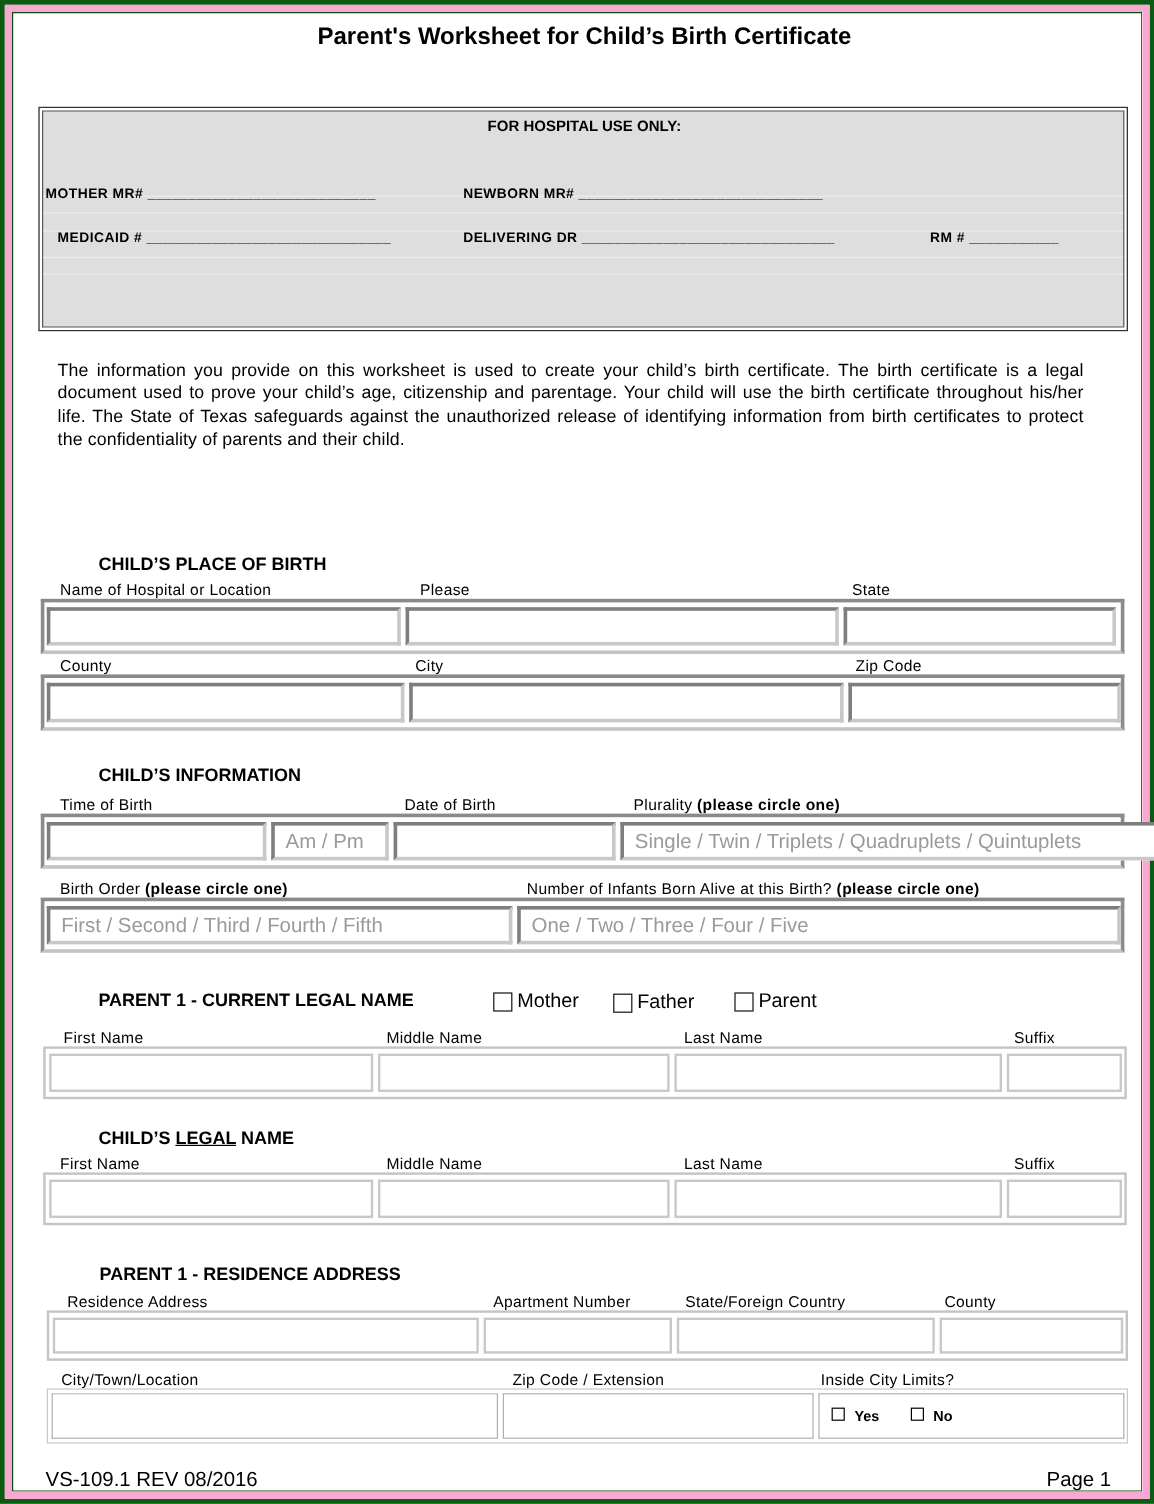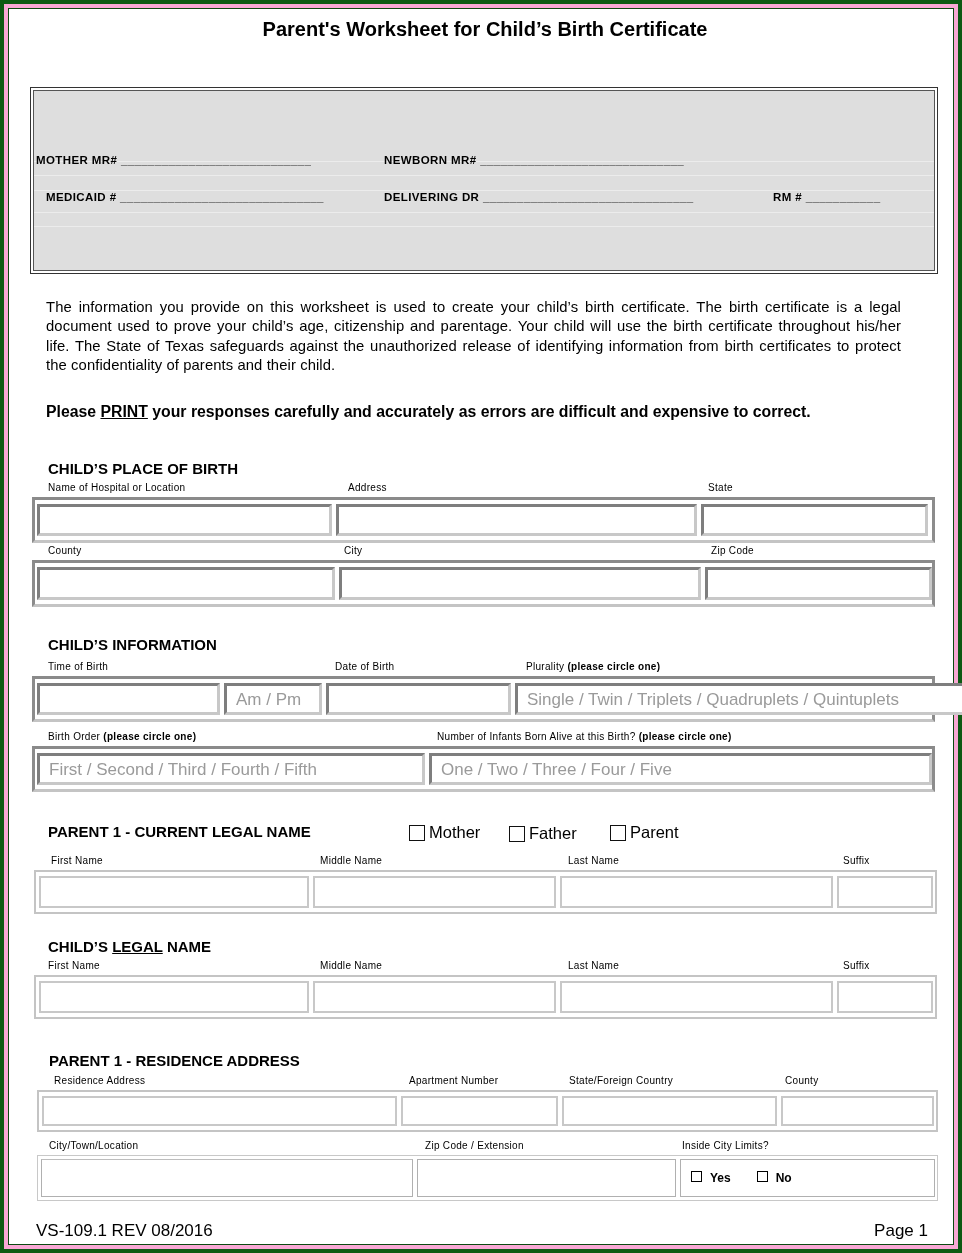--- a/index.html
+++ b/index.html
@@ -1,39 +1,39 @@
 <!DOCTYPE html>
 <html><head>
 <meta charset="utf-8">
 <style>
   * { box-sizing: border-box; margin: 0; padding: 0; }
   html, body { width: 962px; height: 1253px; background: #0d5a12; overflow: hidden; }
   body { font-family: "Liberation Sans", sans-serif; color: #000; position: relative; }
   .page {
     position: absolute; left: 4px; top: 4px; width: 954px; height: 1245px;
-    background: #fff; border: 4px solid #f9a8d4; box-shadow: inset 0 0 0 1px #0b4a10;
+    background: #fff; border: 6px solid #f9a8d4; box-shadow: inset 0 0 0 1px #0b4a10;
   }
   .abs { position: absolute; }
   .title { left: 0; width: 954px; top: 10px; text-align: center; font-size: 20px; font-weight: bold; }
 
   .hosp {
     left: 22px; top: 79px; width: 908px; height: 187px;
     background: #dedede; border: 1px solid #333; box-shadow: inset 0 0 0 2px #fff, inset 0 0 0 3px #555;
   }
   .hosp-line { position: absolute; left: 3px; right: 3px; height: 1px; background: #ececec; }
   .hosp-head { left: 0; width: 908px; top: 8px; text-align: center; font-size: 12.5px; font-weight: bold; }
   .hosp-field { font-size: 11.5px; font-weight: bold; letter-spacing: 0.4px; white-space: nowrap; }
 
   .intro { left: 38px; width: 855px; top: 290px; font-size: 14.8px; line-height: 19.4px; text-align: justify; letter-spacing: 0.1px; }
   .print-note { left: 38px; top: 395px; font-size: 15.8px; font-weight: bold; white-space: nowrap; }
   .print-note u { text-decoration: underline; }
 
-  .sec-title { font-size: 15px; font-weight: bold; white-space: nowrap; }
+  .sec-title { font-size: 15px; font-weight: bold; white-space: nowrap; margin-left: 32px; }
   .sec-title u { text-decoration: underline; }
-  .lbl { font-size: 10px; white-space: nowrap; letter-spacing: 0.3px; }
+  .lbl { font-size: 13px; white-space: nowrap; letter-spacing: 0.3px; }
   .lbl b { font-weight: bold; }
 
   .row {
     position: absolute; background: #fff;
     border: 3px solid #8c8c8c; border-top-color: #8a8a8a; border-bottom-color: #c4c4c4;
   }
   .row.thin { border-width: 2px; border-color: #c4c4c4; }
   .cell {
     position: absolute; top: 4px; bottom: 4px; background: #fff;
     border: 3px solid #c8c8c8; border-top-color: #7e7e7e; border-left-color: #7e7e7e;
@@ -52,35 +52,33 @@
 <div class="page">
 
   <div class="abs title">Parent's Worksheet for Child’s Birth Certificate</div>
 
   <div class="abs hosp">
     <div class="hosp-line" style="top:73px"></div>
     <div class="hosp-line" style="top:87px"></div>
     <div class="hosp-line" style="top:102px"></div>
     <div class="hosp-line" style="top:124px"></div>
     <div class="hosp-line" style="top:138px"></div>
+    <div class="abs hosp-head">FOR HOSPITAL USE ONLY:</div>
     <div class="abs hosp-field" style="left:5px;top:66px">MOTHER MR# ____________________________</div>
     <div class="abs hosp-field" style="left:353px;top:66px">NEWBORN MR# ______________________________</div>
     <div class="abs hosp-field" style="left:15px;top:103px">MEDICAID # ______________________________</div>
     <div class="abs hosp-field" style="left:353px;top:103px">DELIVERING DR _______________________________</div>
     <div class="abs hosp-field" style="left:742px;top:103px">RM # ___________</div>
   </div>
 
   <div class="abs intro">The information you provide on this worksheet is used to create your child’s birth certificate.  The birth certificate is a legal document used to prove your child’s age, citizenship and parentage.  Your child will use the birth certificate throughout his/her life.  The State of Texas safeguards against the unauthorized release of identifying information from birth certificates to protect the confidentiality of parents and their child.</div>
-  <div class="abs print-note">
-    <span>Please </span><u>PRINT</u><span> your responses carefully and accurately as errors are difficult and expensive to correct.</span>
-  </div>
 
   <div class="abs sec-title" style="left:40px;top:452px">CHILD’S PLACE OF BIRTH</div>
   <div class="abs lbl" style="left:40px;top:474px">Name of Hospital or Location</div>
-  <div class="abs lbl" style="left:340px;top:474px">Address</div>
+  <div class="abs lbl" style="left:340px;top:474px">Please</div>
   <div class="abs lbl" style="left:700px;top:474px">State</div>
   <div class="row" style="left:24px;top:489px;width:903px;height:46px">
     <div class="cell" style="left:2px;width:295px"></div>
     <div class="cell" style="left:301px;width:361px"></div>
     <div class="cell" style="left:666px;width:227px"></div>
   </div>
   <div class="abs lbl" style="left:40px;top:537px">County</div>
   <div class="abs lbl" style="left:336px;top:537px">City</div>
   <div class="abs lbl" style="left:703px;top:537px">Zip Code</div>
   <div class="row" style="left:24px;top:552px;width:903px;height:47px">

